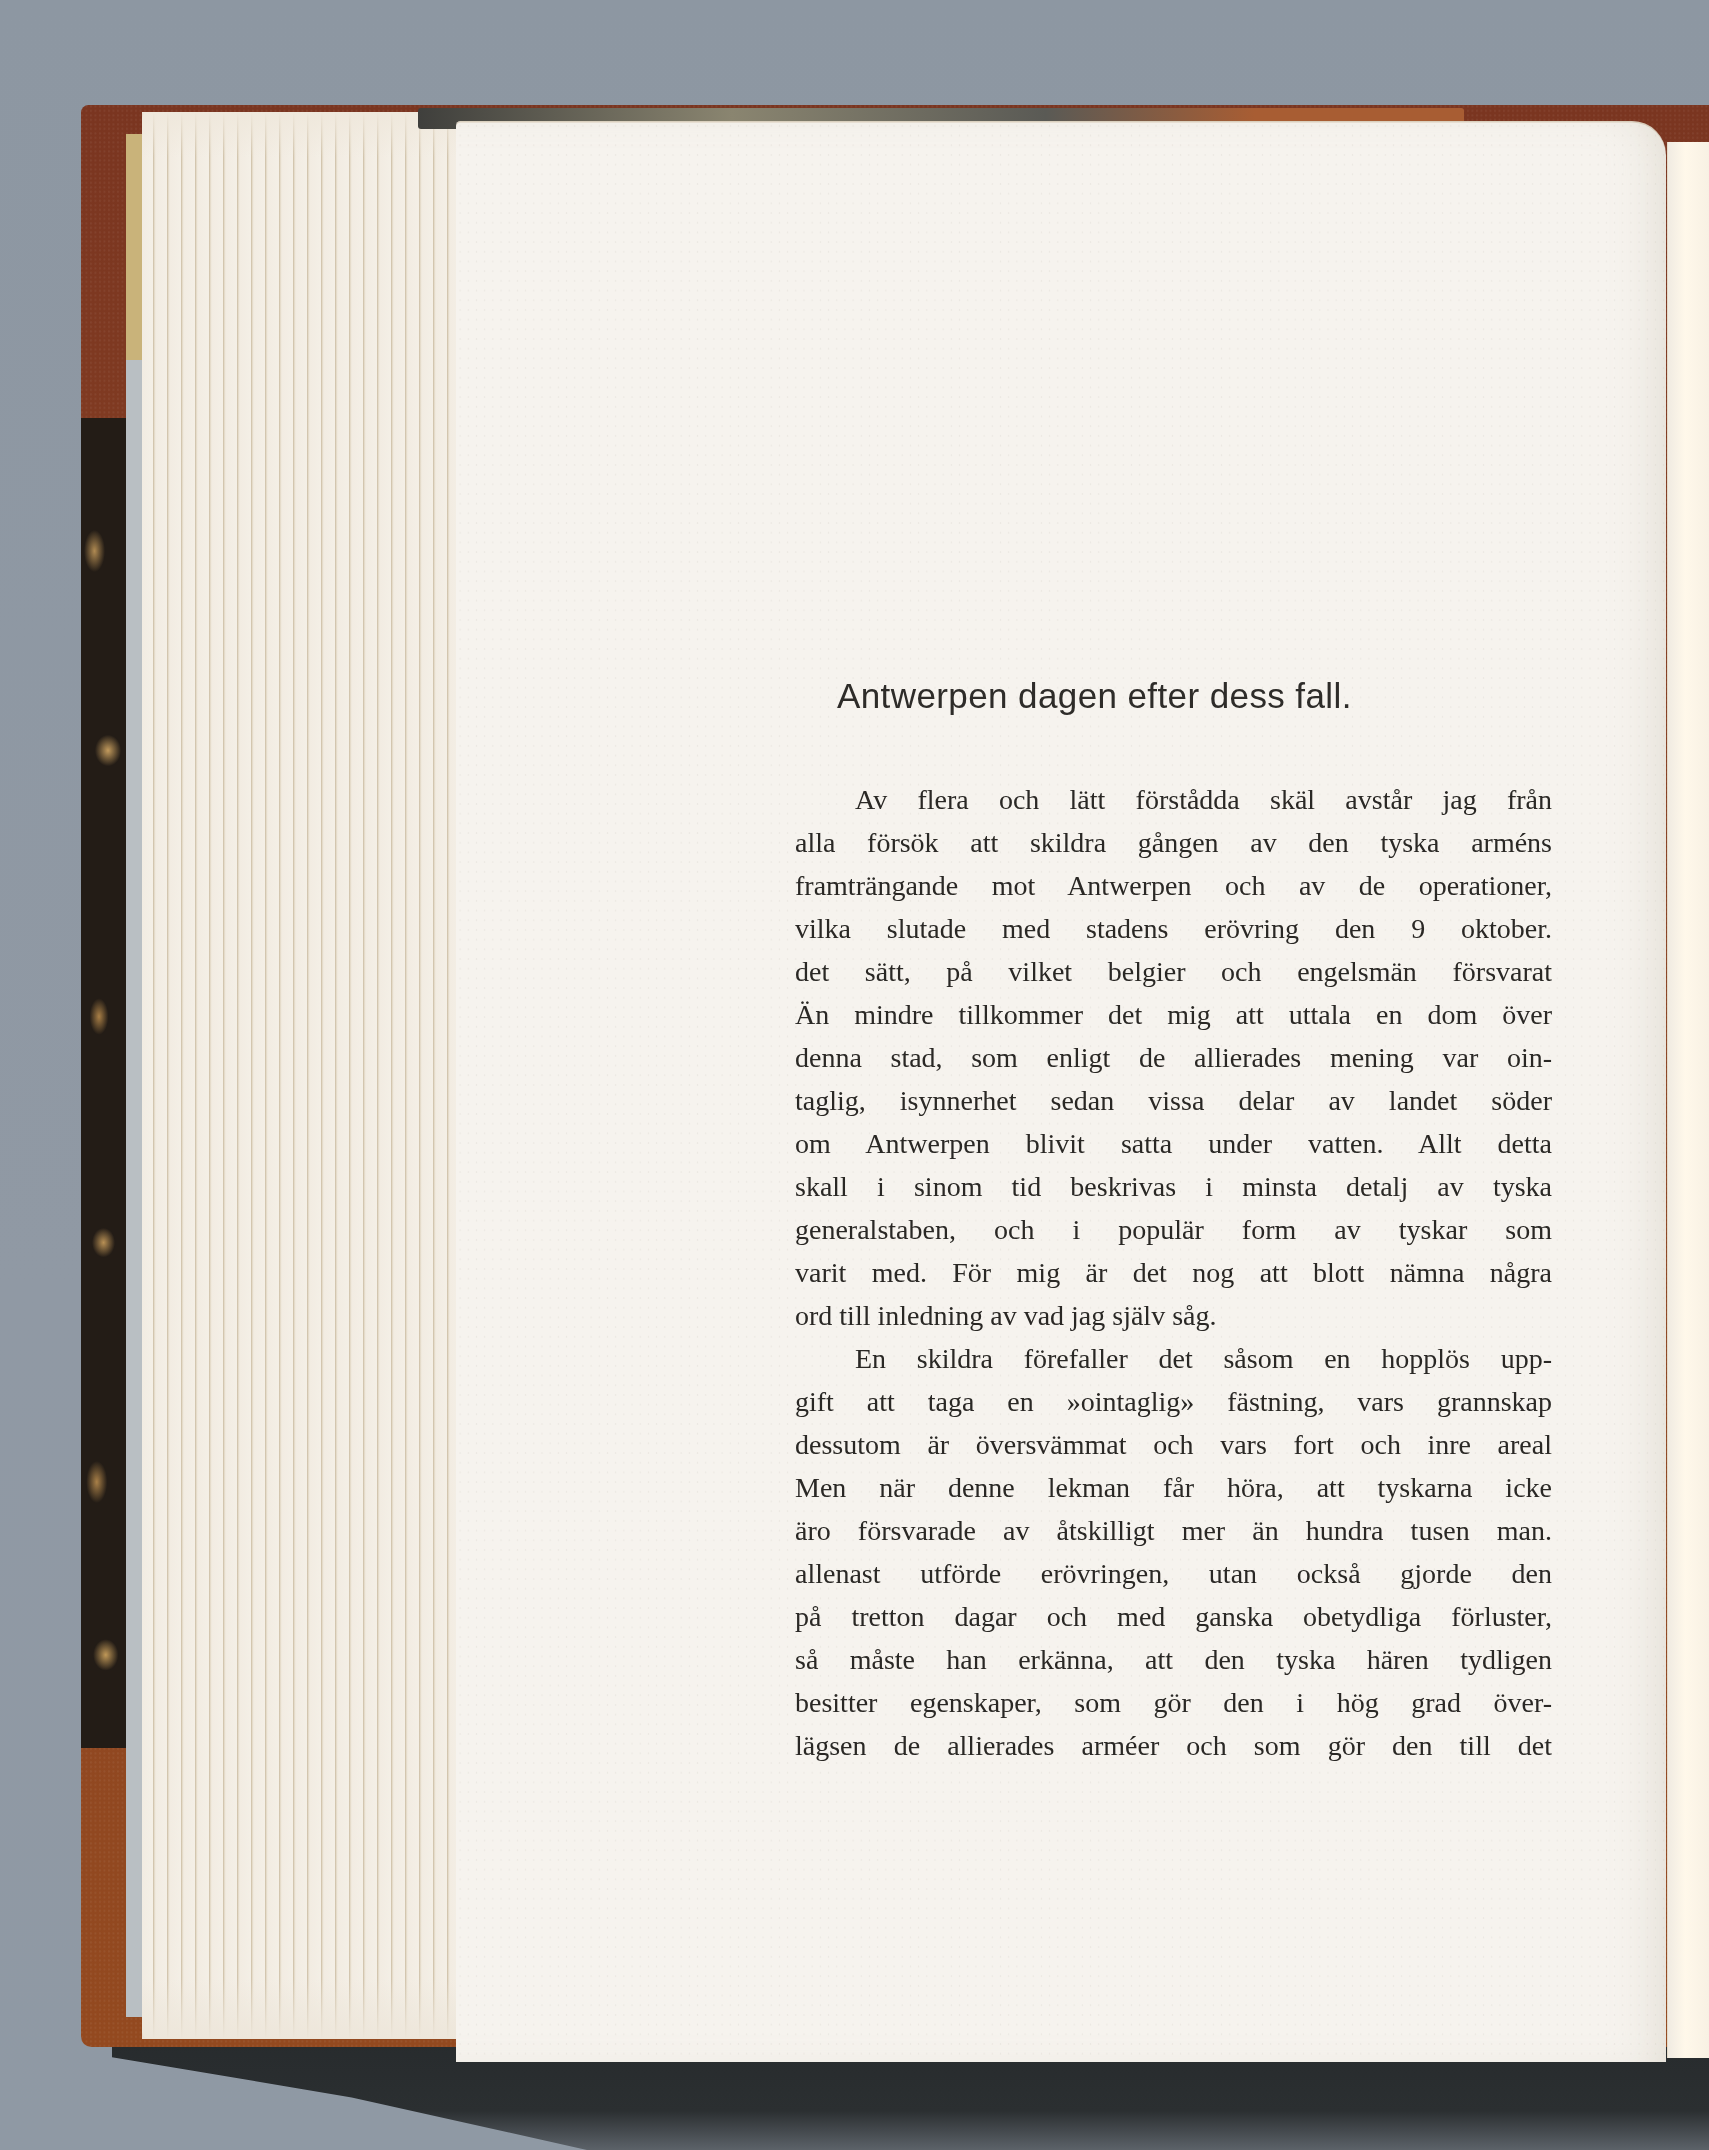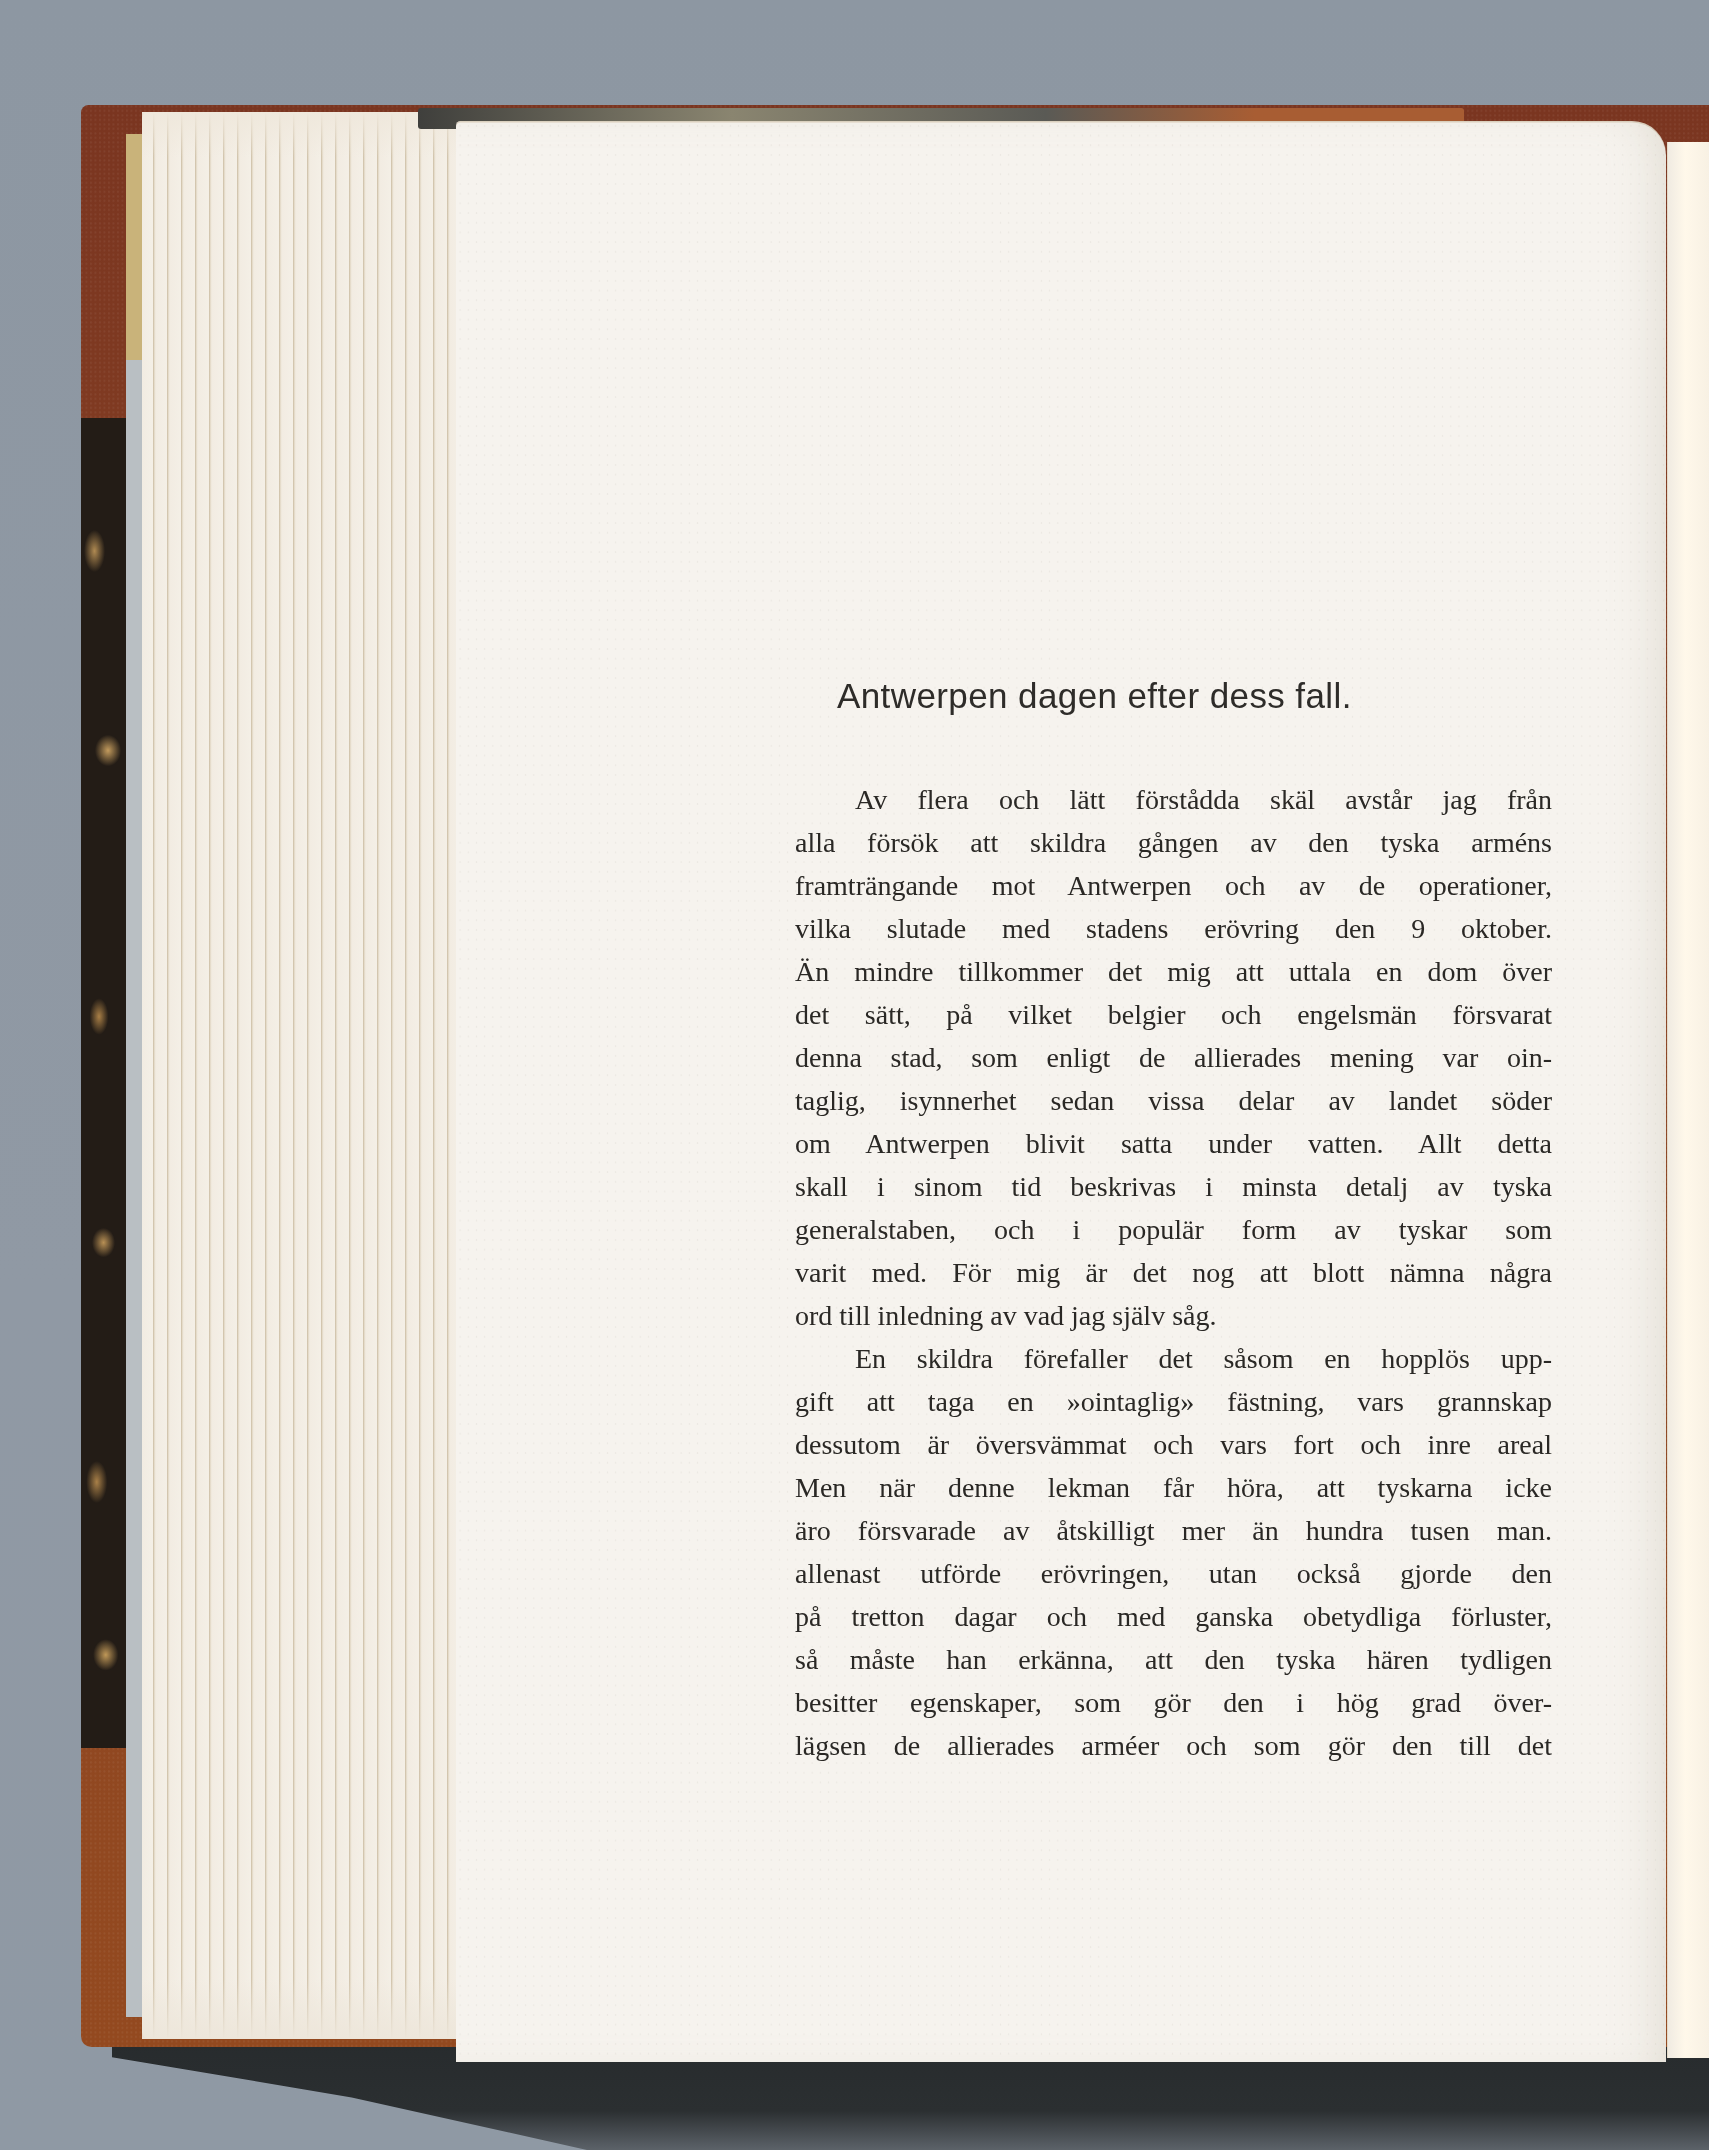--- a/index.html
+++ b/index.html
@@ -103,22 +103,22 @@
 <div class="page"></div>
 
 <h1 class="chapter-title" style="margin:0;font-weight:normal;">Antwerpen dagen efter dess fall.</h1>
 
 <div class="body-text">
   <p style="margin:0">
     <span class="line indent">Av flera och lätt förstådda skäl avstår jag från</span>
     <span class="line">alla försök att skildra gången av den tyska arméns</span>
     <span class="line">framträngande mot Antwerpen och av de operationer,</span>
     <span class="line">vilka slutade med stadens erövring den 9 oktober.</span>
+    <span class="line">det sätt, på vilket belgier och engelsmän försvarat</span>
     <span class="line">Än mindre tillkommer det mig att uttala en dom över</span>
-    <span class="line">det sätt, på vilket belgier och engelsmän försvarat</span>
     <span class="line">denna stad, som enligt de allierades mening var oin-</span>
     <span class="line">taglig, isynnerhet sedan vissa delar av landet söder</span>
     <span class="line">om Antwerpen blivit satta under vatten. Allt detta</span>
     <span class="line">skall i sinom tid beskrivas i minsta detalj av tyska</span>
     <span class="line">generalstaben, och i populär form av tyskar som</span>
     <span class="line">varit med. För mig är det nog att blott nämna några</span>
     <span class="line last">ord till inledning av vad jag själv såg.</span>
   </p>
   <p style="margin:0">
     <span class="line indent">En skildra förefaller det såsom en hopplös upp-</span>

